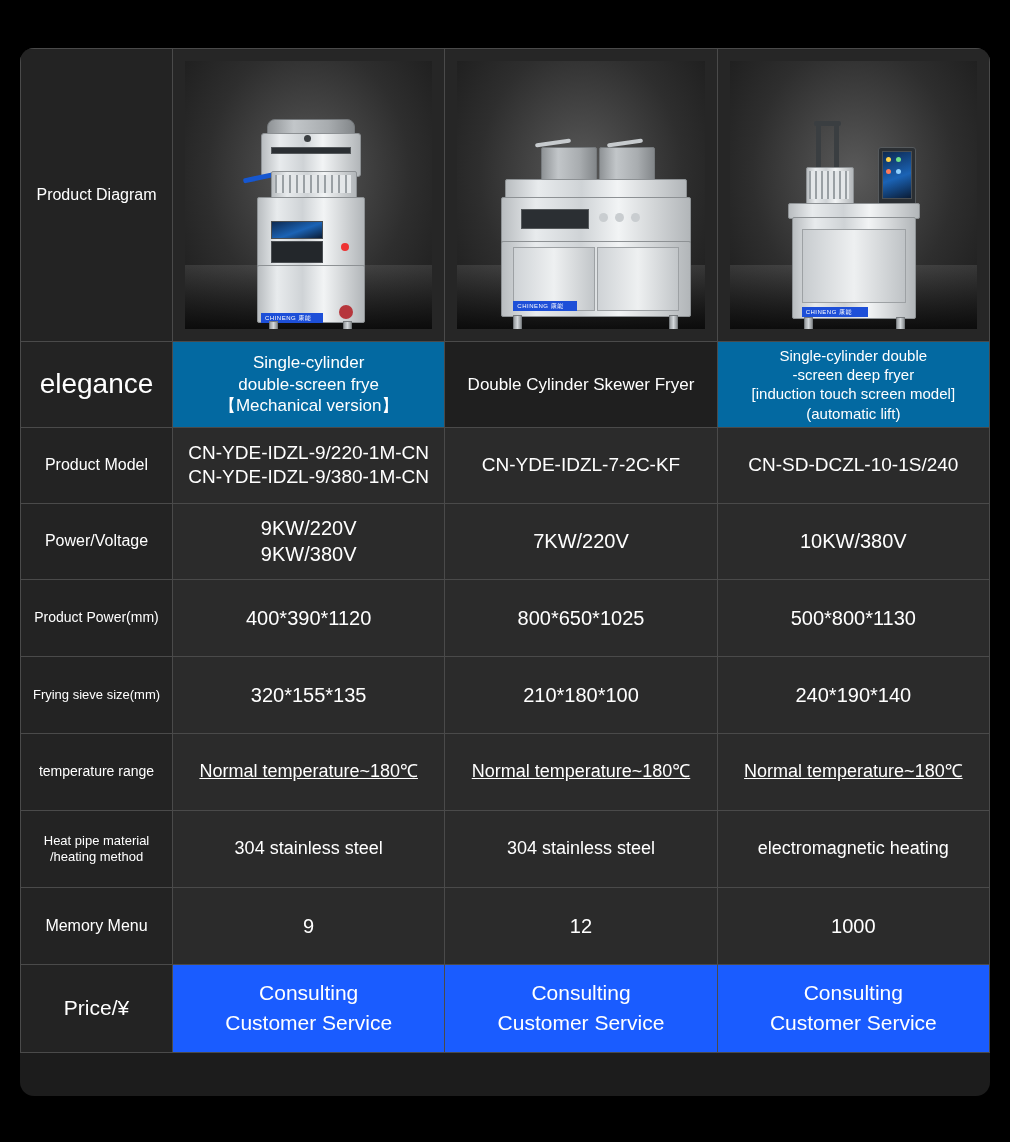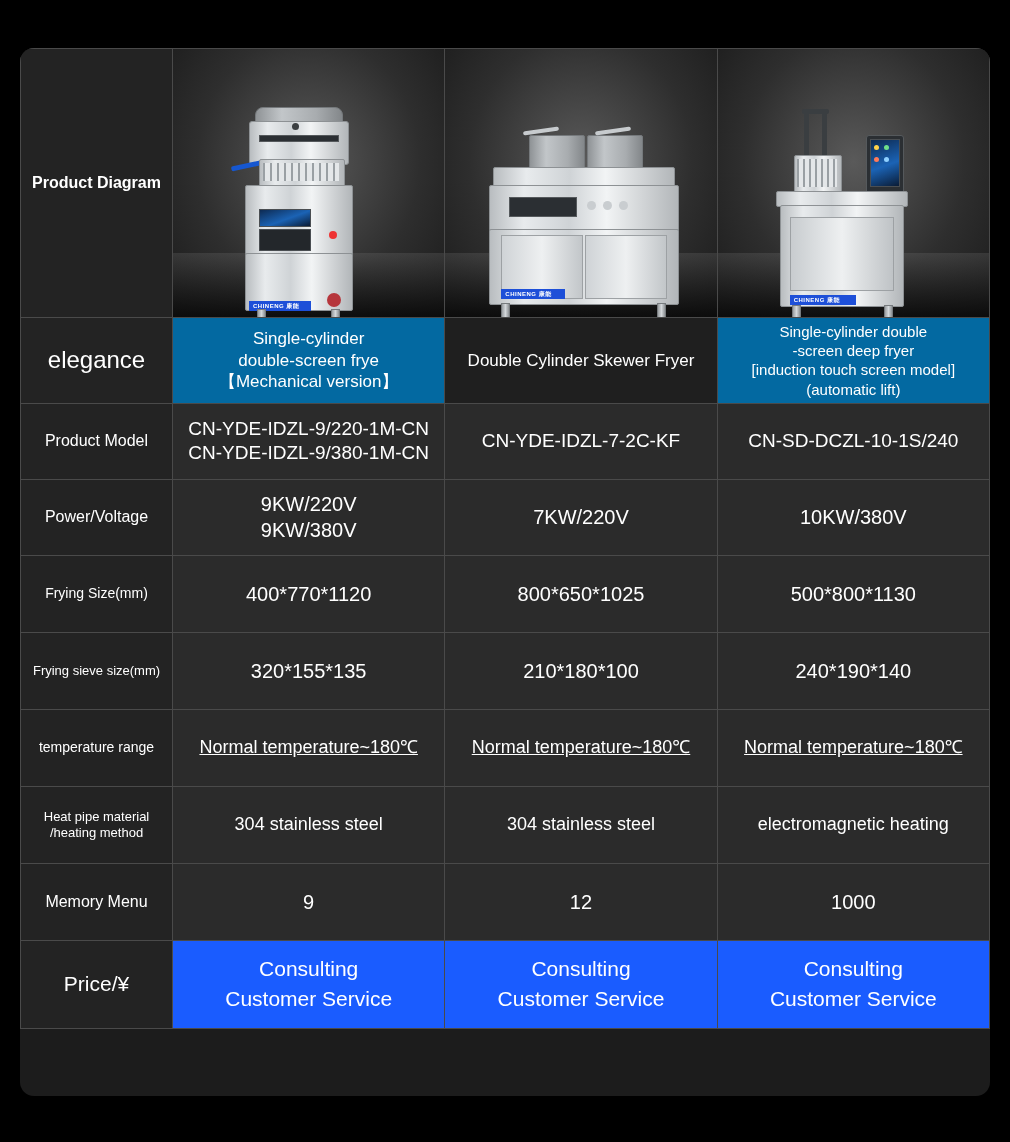--- a/index.html
+++ b/index.html
@@ -43,23 +43,22 @@
     font-size: 16px;
     line-height: 1.25;
   }
   td.cell {
     background: #2b2b2b;
     font-size: 20px;
     line-height: 1.3;
   }
   
   tr.imgrow td {
-    padding: 0;
+    padding: 12px;
     height: 268px;
-    font-weight: bold;
   }
   td.imgcell {
     background: #262626;
     position: relative;
   }
   .photo {
     position: relative;
     width: 100%;
     height: 268px;
     overflow: hidden;
@@ -109,21 +108,21 @@
     border: 1px solid #4a4e52;
   }
   .dot {
     position: absolute;
     background: #c9cdd0;
     border-radius: 50%;
   }
   
   td.elegance-head {
     background: #232323;
-    font-size: 24px;
+    font-size: 28px;
   }
   td.blue {
     background: #0369a1;
     font-size: 17px;
     line-height: 1.28;
   }
   td.elegance-cell {
     background: #1f1f1f;
     font-size: 17px;
     line-height: 1.28;
@@ -267,22 +266,22 @@
 
       <tr style="height:76px;">
         <td class="rowhead">Power/Voltage</td>
         <td class="cell" style="white-space:pre-line;">9KW/220V
 9KW/380V</td>
         <td class="cell" style="white-space:pre-line;">7KW/220V</td>
         <td class="cell" style="white-space:pre-line;">10KW/380V</td>
       </tr>
 
       <tr style="height:77px;">
-        <td class="rowhead small-head">Frying Size(mm)</td>
-        <td class="cell">400*770*1120</td>
+        <td class="rowhead small-head">Product Power(mm)</td>
+        <td class="cell">400*390*1120</td>
         <td class="cell">800*650*1025</td>
         <td class="cell">500*800*1130</td>
       </tr>
 
       <tr style="height:77px;">
         <td class="rowhead tiny-head">Frying sieve size(mm)</td>
         <td class="cell">320*155*135</td>
         <td class="cell">210*180*100</td>
         <td class="cell">240*190*140</td>
       </tr>

